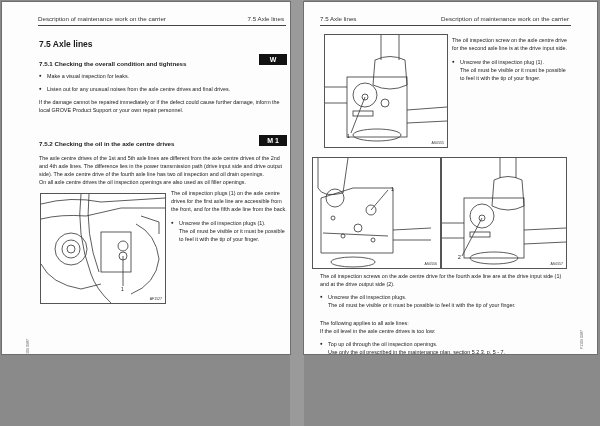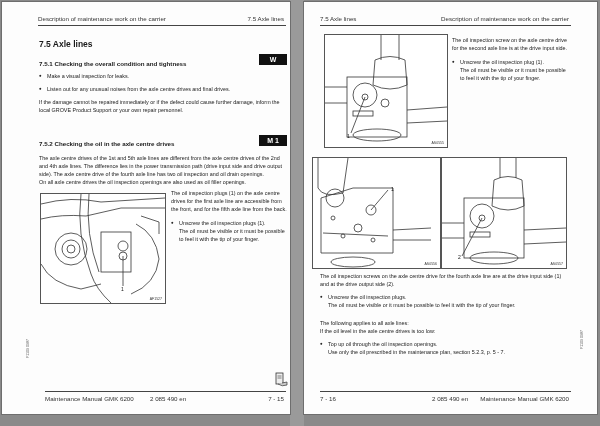--- a/index.html
+++ b/index.html
@@ -4,21 +4,21 @@
 <style>
   html, body { margin:0; padding:0; }
   body {
     width:600px; height:426px; overflow:hidden;
     background:#8a8a8a;
     font-family:"Liberation Sans", sans-serif;
     color:#1a1a1a;
     position:relative;
   }
   .page {
-    position:absolute; top:2px; height:412px;
+    position:absolute; top:2px; height:352px;
     background:#fdfdfd;
     box-shadow:0 0 0 1px #6e6e6e;
     overflow:hidden;
     text-decoration:underline;
   }
   #page-left { left:2px; width:288px; }
   #page-right { left:304px; width:293px; }
   .gutter { position:absolute; top:0; left:290px; width:14px; height:426px; background:#9a9a9a; }
 
   .hdr { position:absolute; top:13px; font-size:6.2px; color:#333; }

